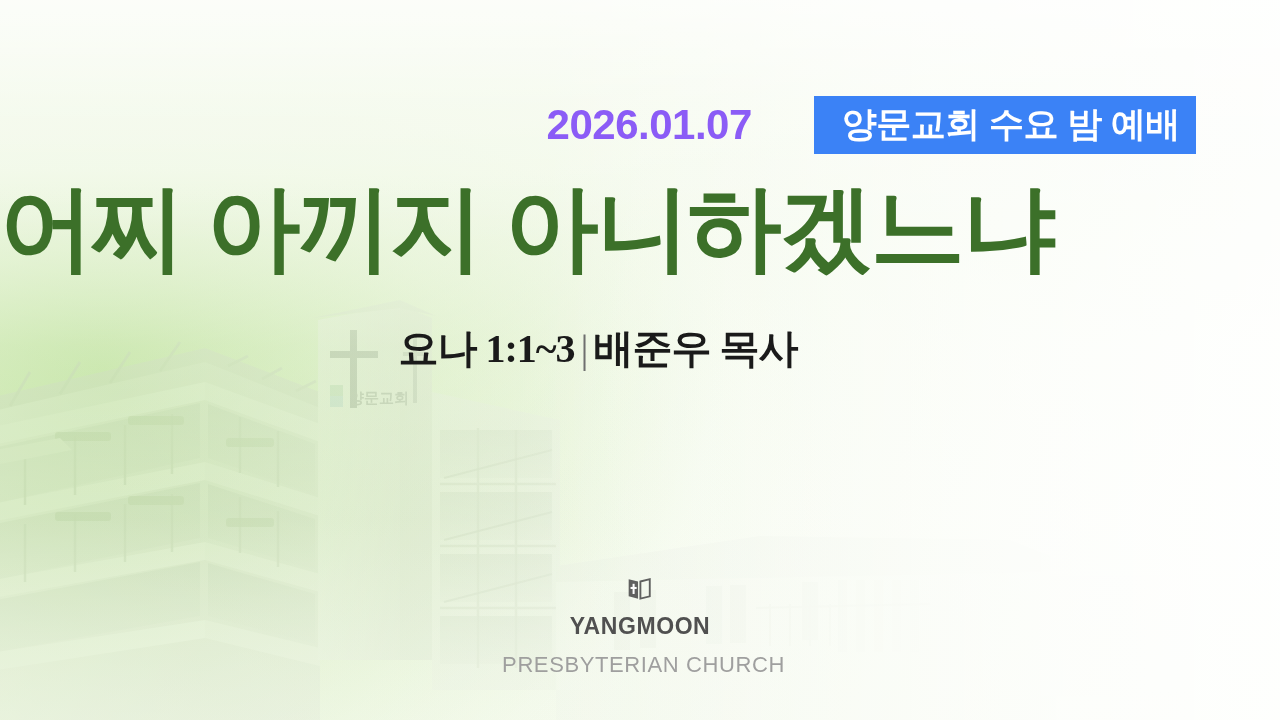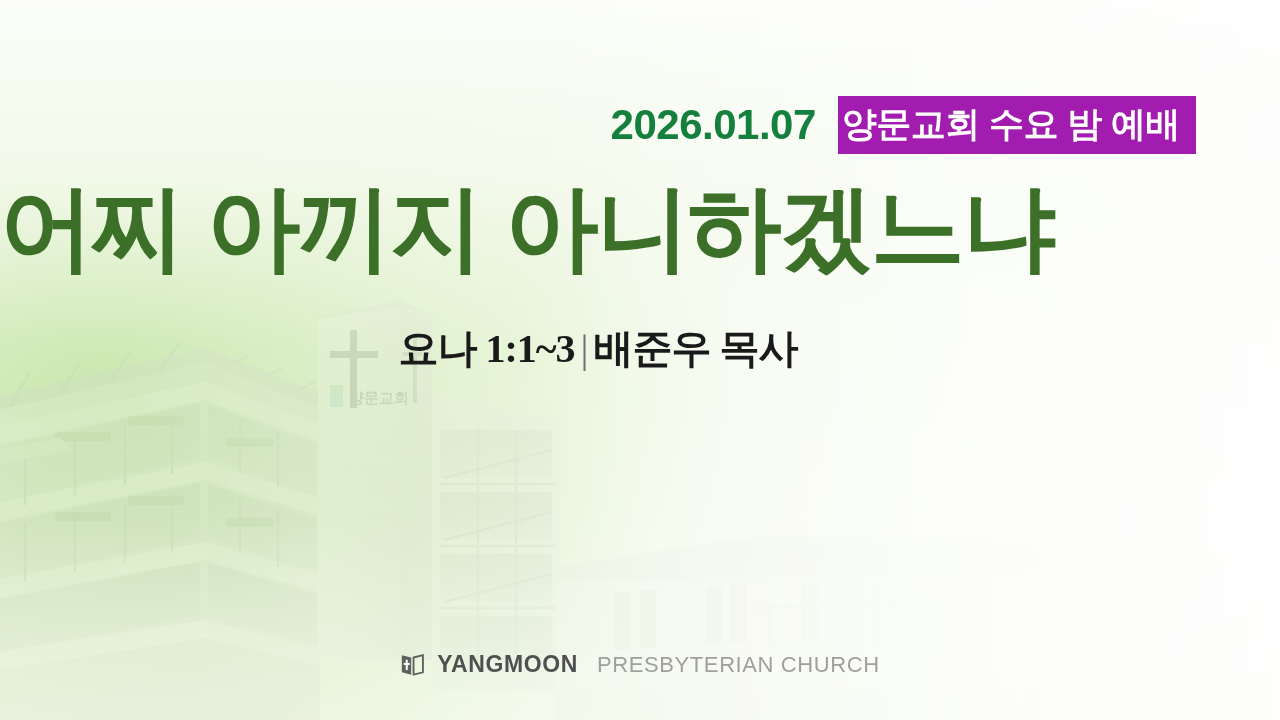--- a/index.html
+++ b/index.html
@@ -61,33 +61,34 @@
     top: 96px;
     display: flex;
     justify-content: flex-end;
     align-items: center;
     gap: 22px;
   }
   .date-text {
     font-size: 42px;
     font-weight: 700;
     letter-spacing: -0.5px;
-    color: #15803d;
+    color: #8b5cf6;
     line-height: 1;
     white-space: nowrap;
   }
   .service-badge {
-    background: #a21caf;
+    background: #3b82f6;
     color: #ffffff;
     font-size: 35px;
     font-weight: 700;
     letter-spacing: -0.5px;
     line-height: 1;
-    padding: 10px 16px 13px 4px;
+    padding: 10px 16px 13px 28px;
     white-space: nowrap;
+    margin-left: 40px;
   }
 
   
   .sermon-title {
     position: absolute;
     left: 0;
     right: 80px;
     top: 176px;
     text-align: left;
     font-size: 94px;
@@ -122,20 +123,21 @@
   
   .footer-logo {
     position: absolute;
     left: 50%;
     transform: translateX(-50%);
     bottom: 42px;
     display: flex;
     align-items: center;
     gap: 12px;
     opacity: 0.96;
+    flex-direction: column;
   }
   .logo-mark {
     width: 25px;
     height: 25px;
     flex: 0 0 auto;
     display: block;
   }
   .logo-word-bold {
     font-size: 23px;
     font-weight: 700;

